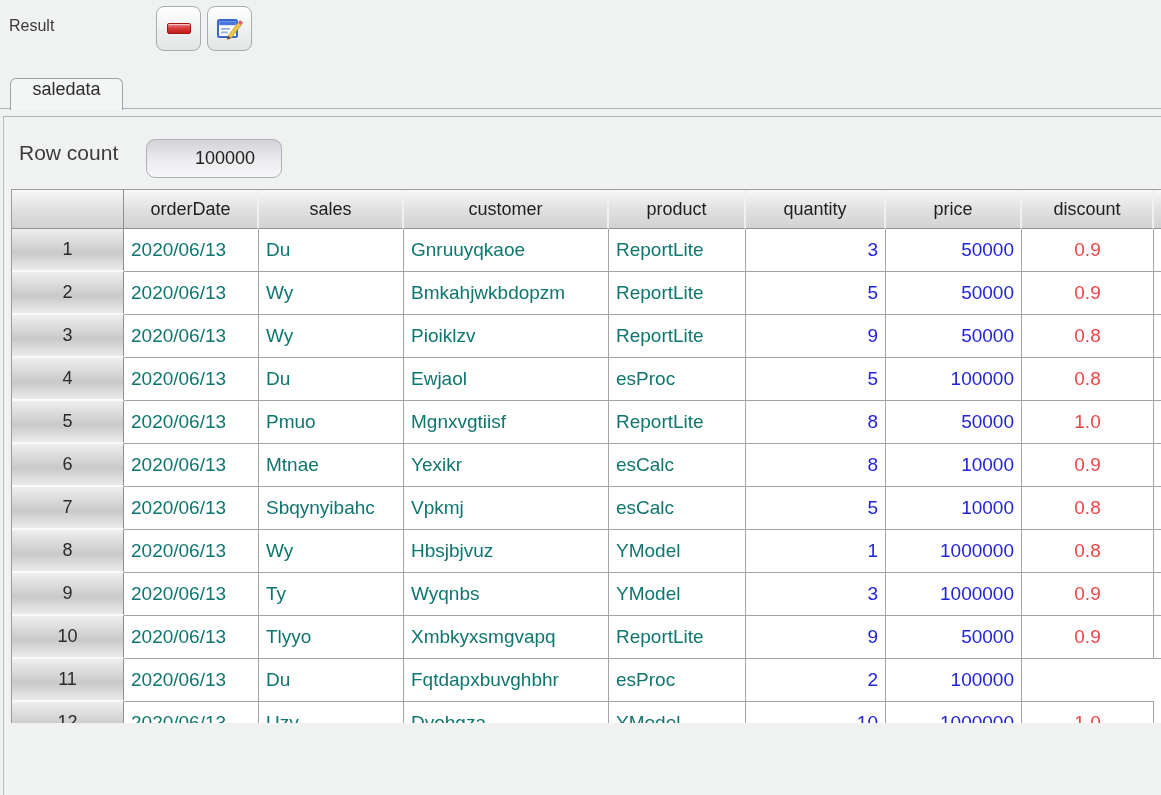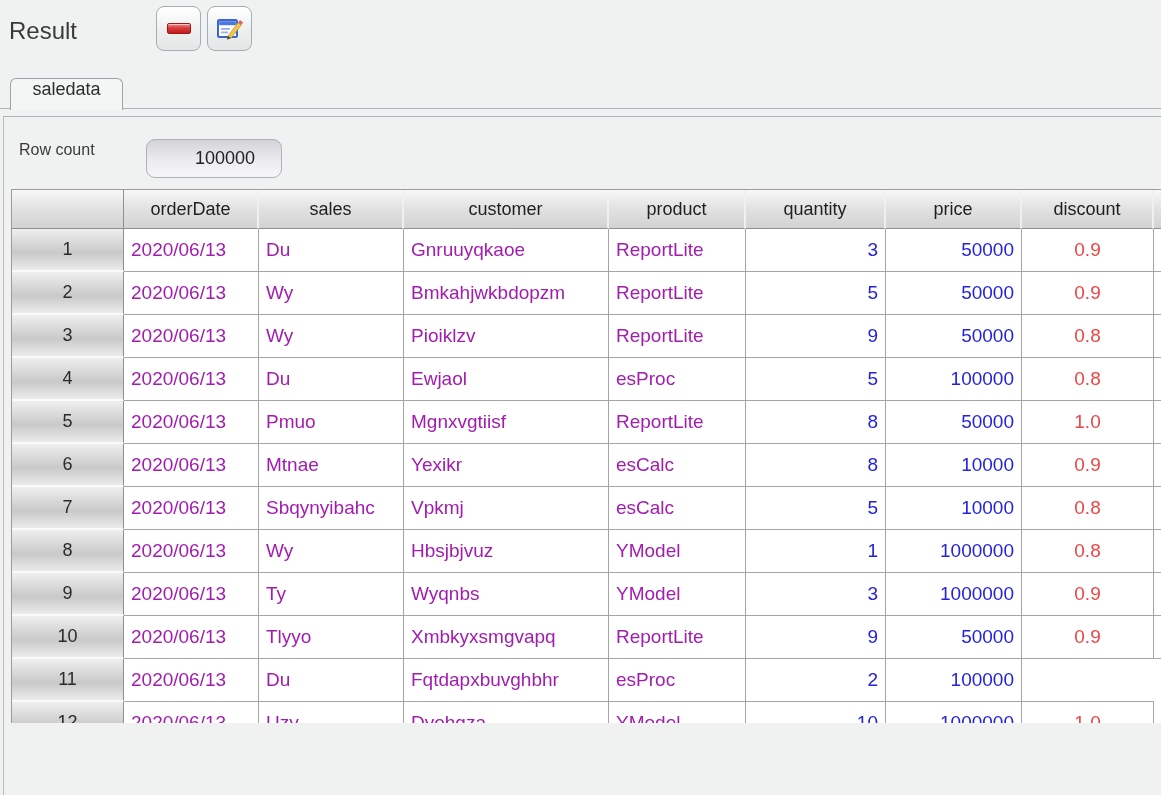--- a/index.html
+++ b/index.html
@@ -7,21 +7,21 @@
   body {
     position:relative;
     background:#f0f2f1;
     font-family:"Liberation Sans", sans-serif;
     color:#1c1c1c;
   }
 
   
   .result-label{
     position:absolute; left:9px; top:17px;
-    font-size:24px; color:#3a3a3a;
+    font-size:16px; color:#3a3a3a;
   }
   .tool-btn{
     position:absolute; top:6px; width:45px; height:45px;
     border:1px solid #a3aeb4; border-radius:8px;
     background:linear-gradient(180deg,#ffffff 0%,#eef0f0 55%,#e3e6e6 100%);
     display:flex; align-items:center; justify-content:center;
     cursor:pointer;
   }
   .btn-remove{ left:156px; }
   .btn-edit{ left:207px; }
@@ -47,21 +47,21 @@
   }
   .content-panel{
     position:absolute; left:3px; right:0; top:116px; bottom:0;
     border-top:1px solid #a9b3b9; border-left:1px solid #b6bfc4;
     background:#f0f2f1; z-index:2;
   }
 
   
   .rowcount-label{
     position:absolute; left:15px; top:24px;
-    font-size:16px; color:#3b3b3b;
+    font-size:21px; color:#3b3b3b;
   }
   .rowcount-field{
     position:absolute; left:142px; top:22px; width:136px; height:39px;
     border:1px solid #b0b0ba; border-radius:9px;
     background:linear-gradient(180deg,#d3d3d8 0%,#ececef 55%,#f6f6f9 100%);
     font-size:18px; color:#222; text-align:right;
     line-height:37px; padding-right:26px;
   }
 
   
@@ -94,21 +94,21 @@
     font-size:19px; line-height:41px;
     overflow:hidden; white-space:nowrap;
     padding:0 7px;
   }
   .cell-rowhead{
     background:linear-gradient(180deg,#efefef 0%,#c9c9c9 58%,#ebebeb 100%);
     border-right:1px solid #8f8f8f;
     border-bottom:2px solid #fafafa;
     text-align:center; font-size:18px; color:#2a2a2a;
   }
-  .cell-text{ text-align:left; color:#a21caf; }
+  .cell-text{ text-align:left; color:#0f766e; }
   .cell-int{ text-align:right; color:#2323dd; }
   .cell-float{ text-align:center; color:#ef4444; }
   .cell-clipped{ border-right:none; padding:0; }
 </style>
 </head>
 <body>
 
 <div class="result-label">Result</div>
 
 <div class="tool-btn btn-remove">

